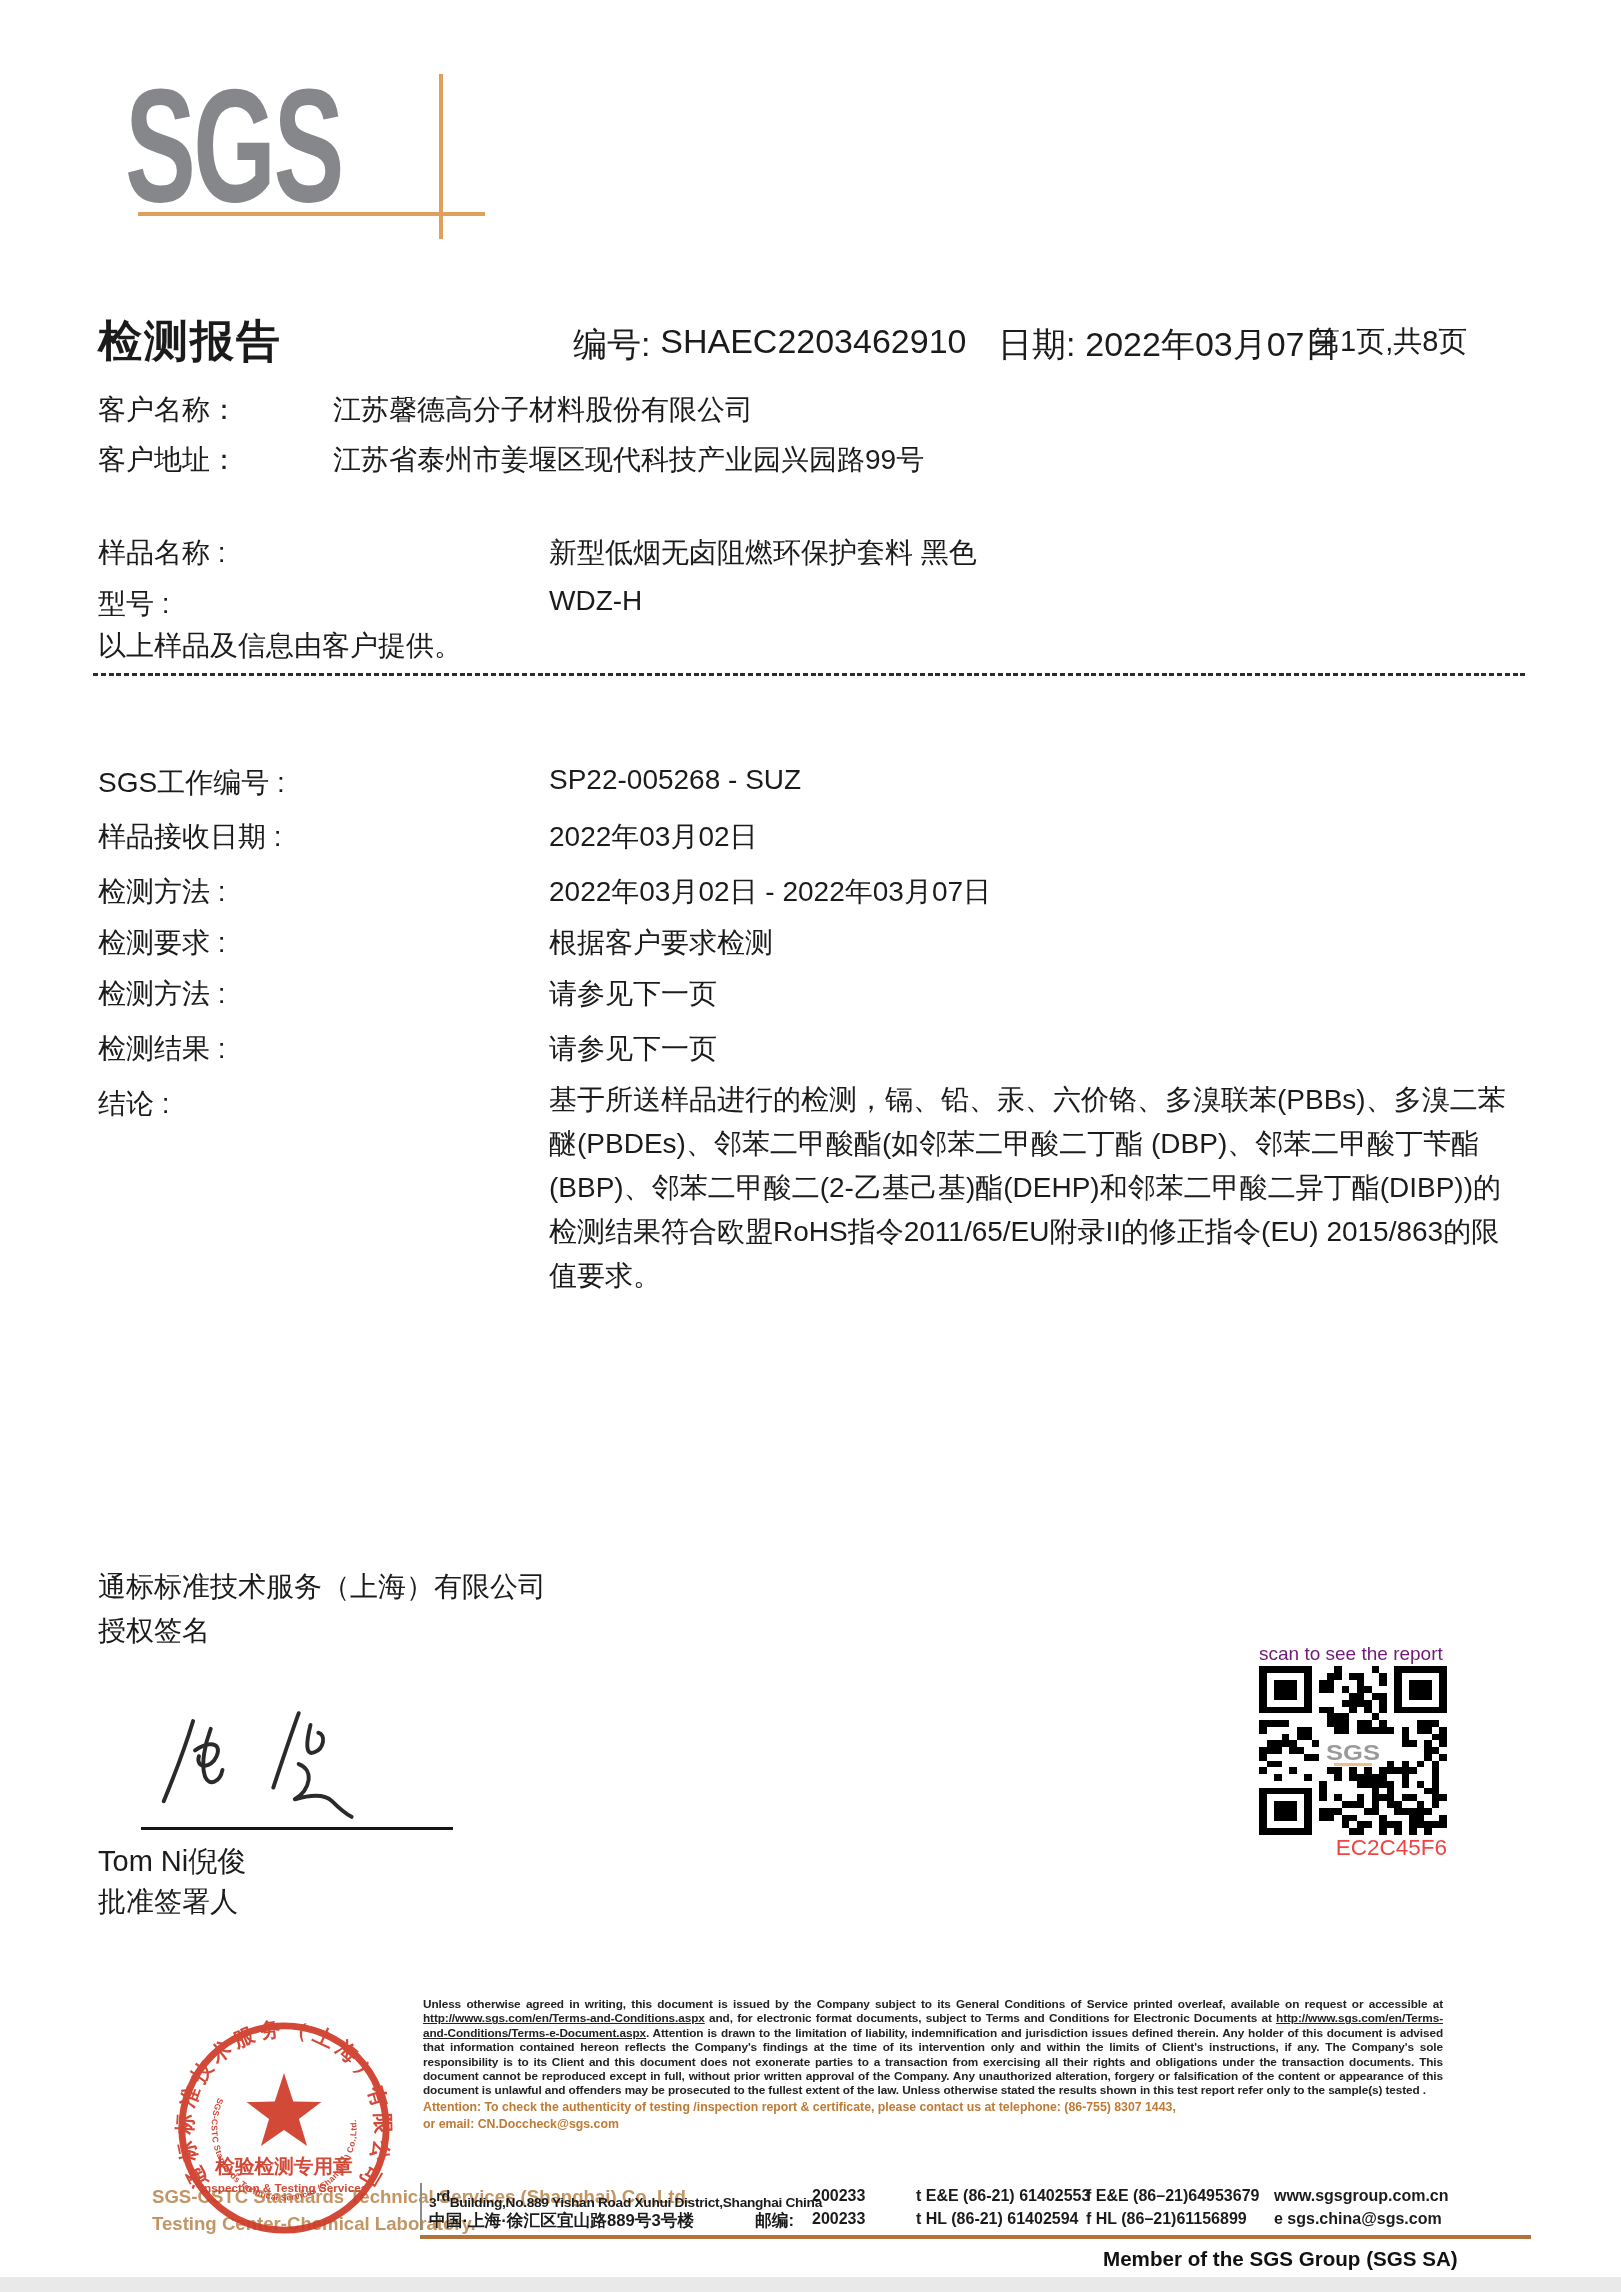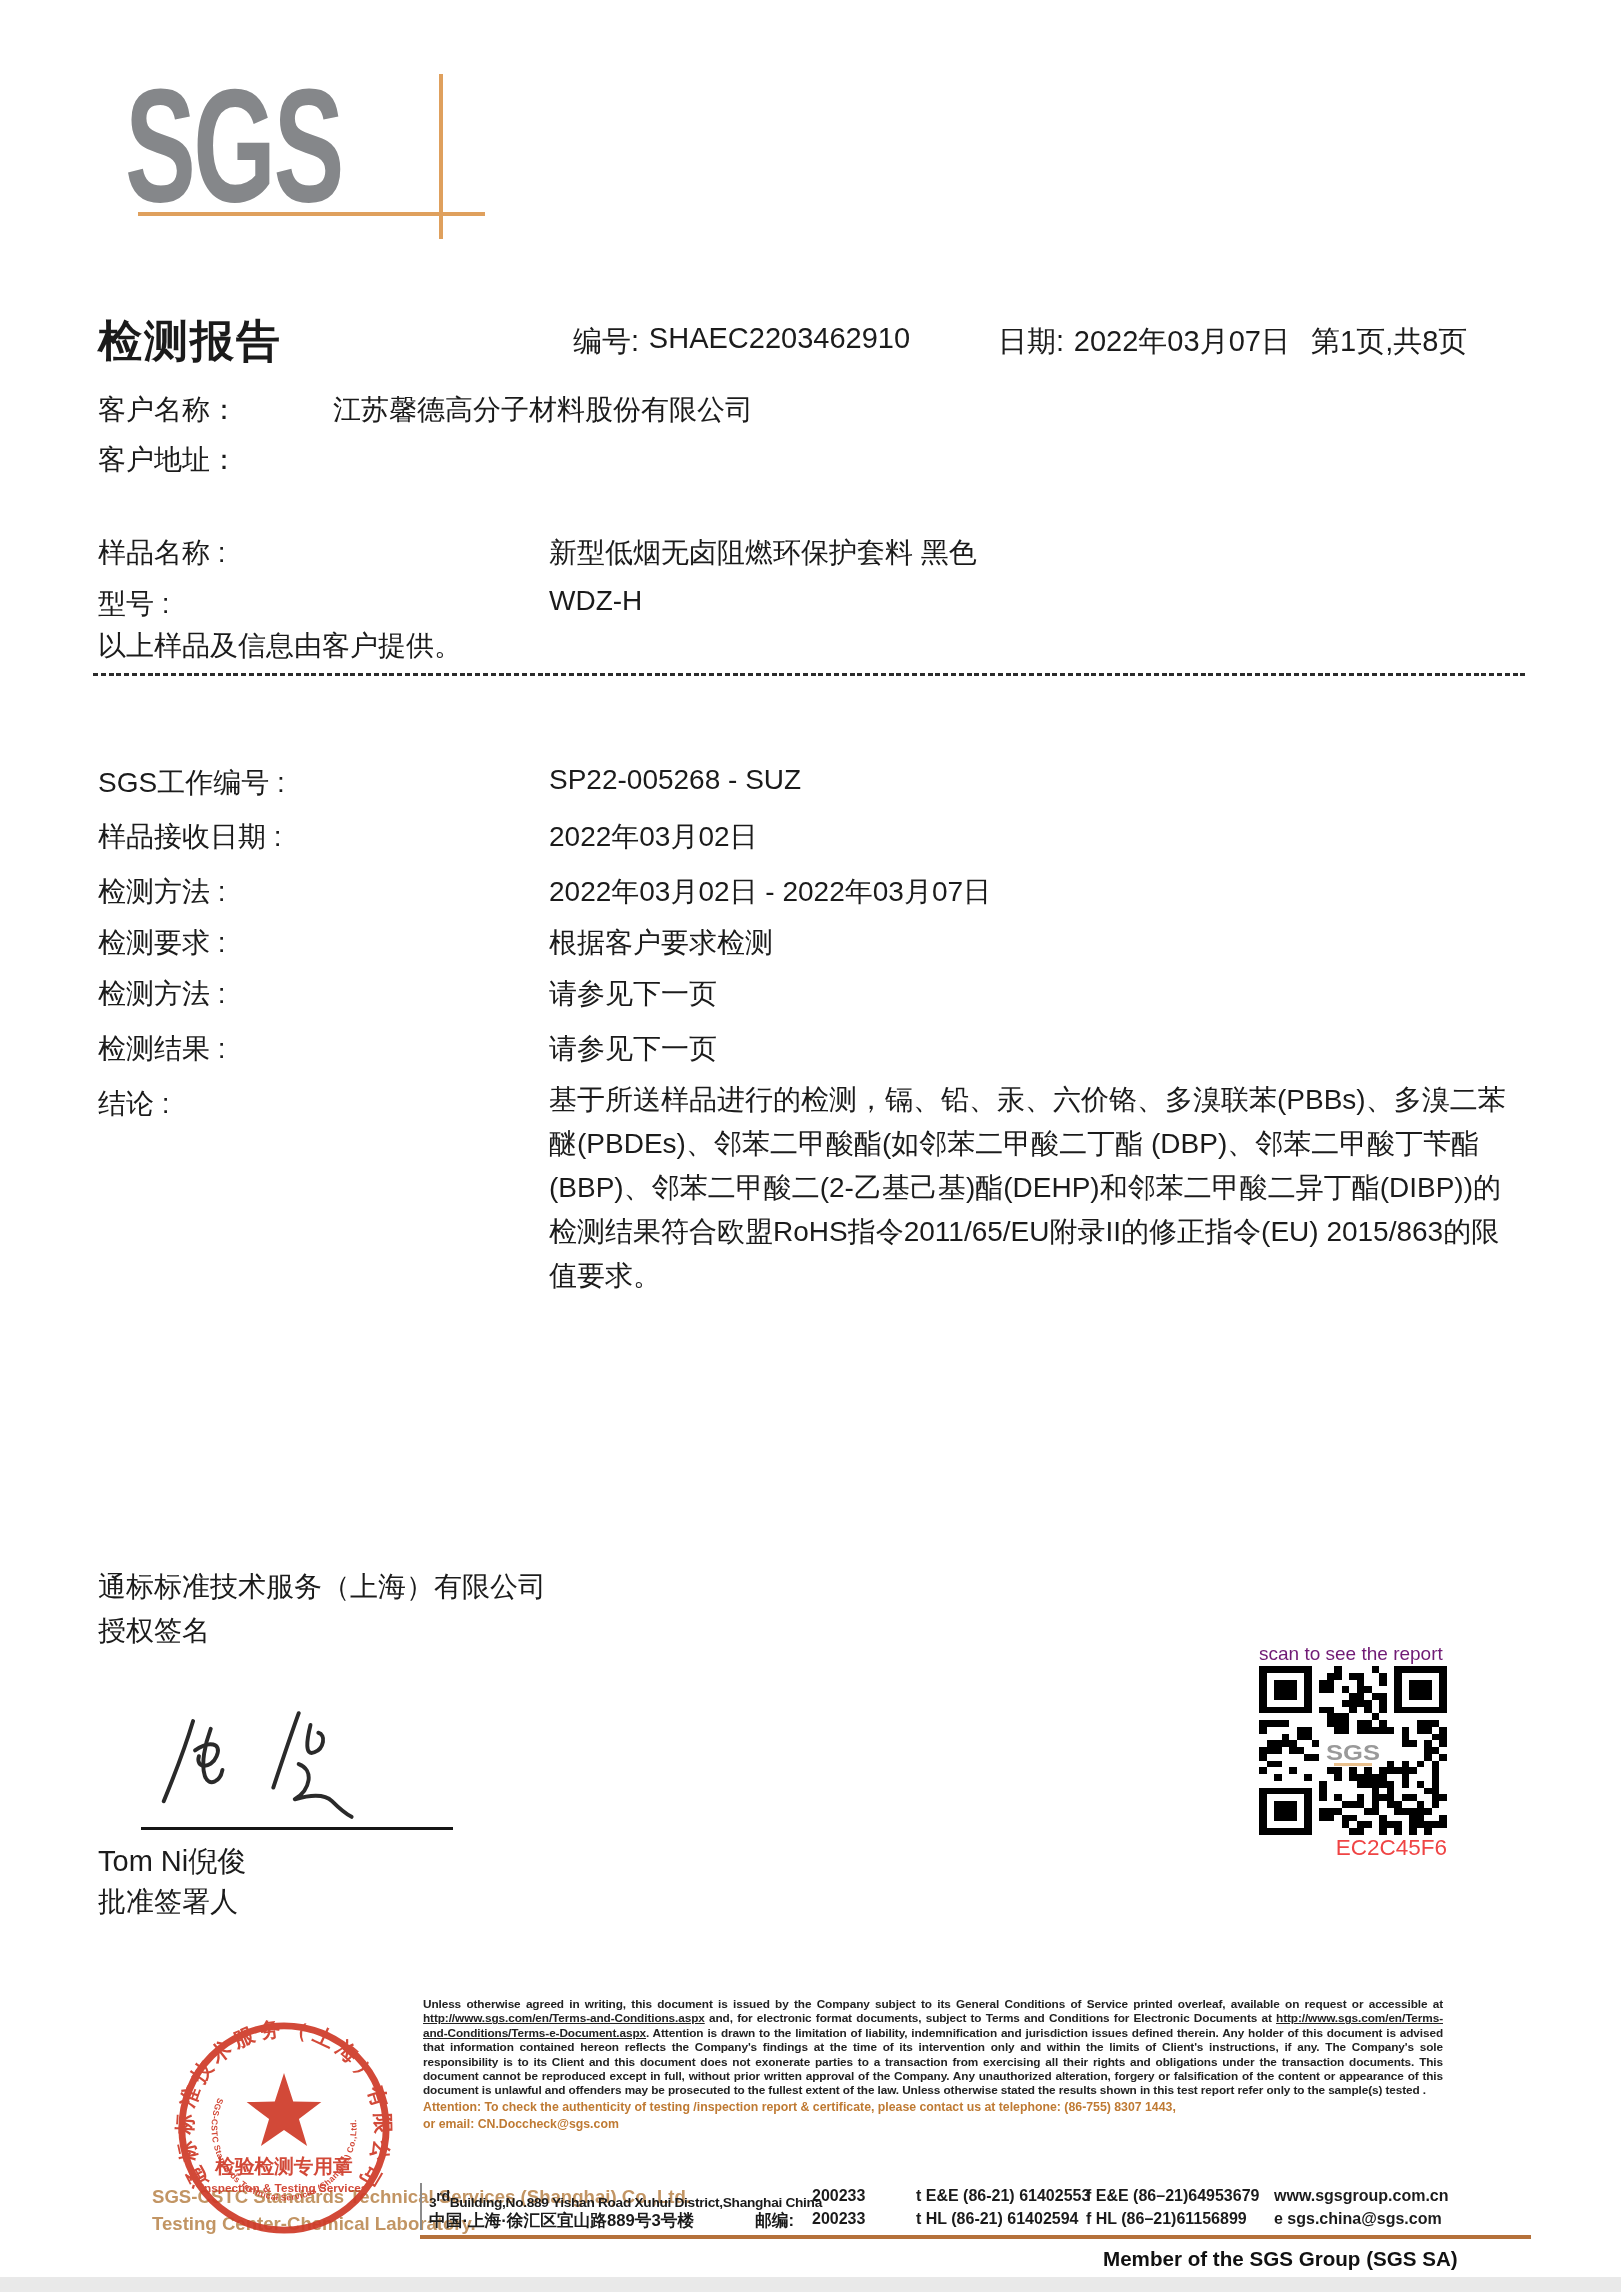--- a/index.html
+++ b/index.html
@@ -8,21 +8,21 @@
     font-family:"Liberation Sans","DejaVu Sans",sans-serif;color:#1b1b1b;
     overflow:hidden;margin:0 auto;
   }
   .abs{position:absolute;white-space:nowrap;}
   .logo-sgs{
     font-weight:bold;color:#85878a;font-size:161px;line-height:1;
     letter-spacing:-3.9px;transform:scaleX(.66);transform-origin:left top;
   }
   .accent{background:#dfa05d;}
   .h-title{font-size:44px;font-weight:bold;letter-spacing:2px;}
-  .h-row{font-size:29px;display:flex;gap:9.8px;}
+  .h-row{font-size:34px;display:flex;gap:9.8px;}
   .t29{font-size:28px;}
   .dashes{height:2.9px;background:repeating-linear-gradient(90deg,#2b2b2b 0 4.9px,transparent 4.9px 7.8px);}
   .conclusion{
     font-size:28px;line-height:44px;width:972px;white-space:normal;
     text-align:left;
   }
   .scan-cap{font-size:19px;color:#701a75;}
   .qr-id{font-size:22.5px;color:#ef4444;width:188px;text-align:right;}
   .sig-line{background:#151515;}
   .tan{font-size:18.6px;font-weight:bold;color:#c29564;}
@@ -58,20 +58,21 @@
   </div>
   <div class="abs h-row" style="left:998px;top:322px;">
     <span>日期:</span>
     <span>2022年03月07日</span>
   </div>
   <div class="abs" style="left:1311px;top:322px;font-size:29px;">第1页,共8页</div>
 
   <div class="abs t29" style="left:98px;top:391px;">客户名称：</div>
   <div class="abs t29" style="left:333px;top:391px;">江苏馨德高分子材料股份有限公司</div>
   <div class="abs t29" style="left:98px;top:441px;">客户地址：</div>
+  <div class="abs t29" style="left:333px;top:441px;">江苏省泰州市姜堰区现代科技产业园兴园路99号</div>
 
   <div class="abs t29" style="left:98px;top:534px;">样品名称 :</div>
   <div class="abs t29" style="left:549px;top:534px;">新型低烟无卤阻燃环保护套料 黑色</div>
   <div class="abs t29" style="left:98px;top:585px;">型号 :</div>
   <div class="abs t29" style="left:549px;top:585px;">WDZ-H</div>
   <div class="abs t29" style="left:98px;top:627px;">以上样品及信息由客户提供。</div>
 
   <div class="abs dashes" style="left:93px;top:673px;width:1434px;"></div>
 
   <div class="abs t29" style="left:98px;top:764px;">SGS工作编号 :</div>

